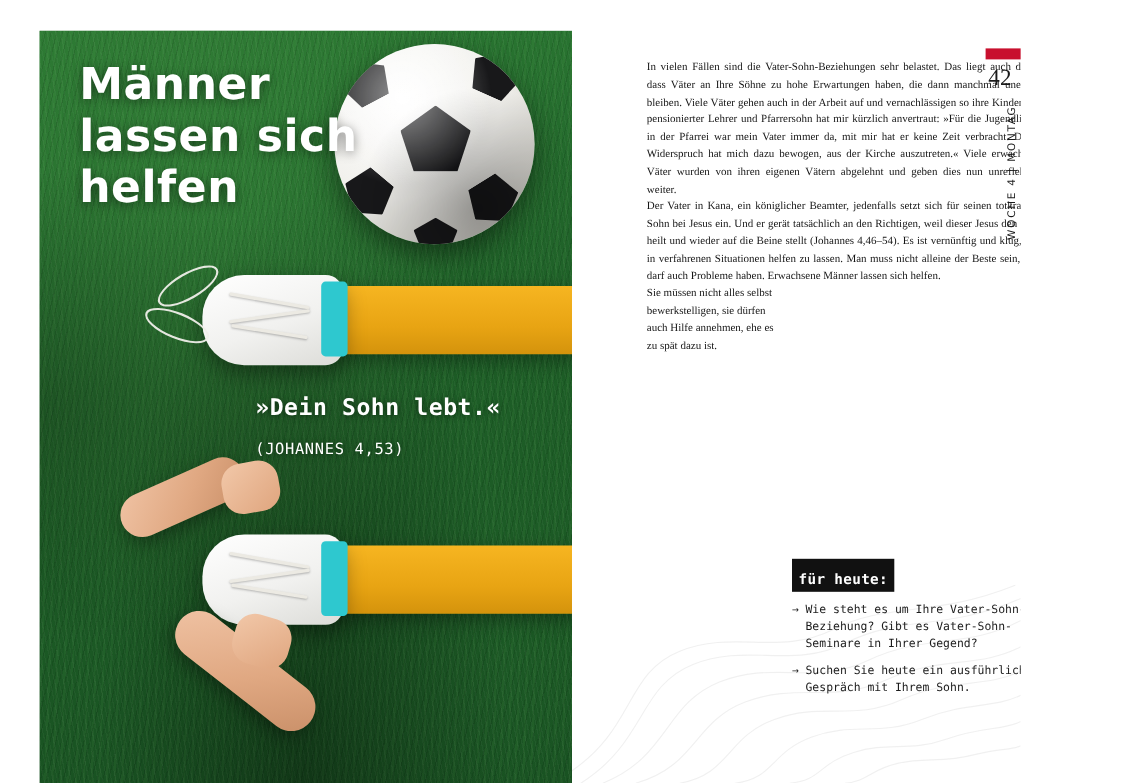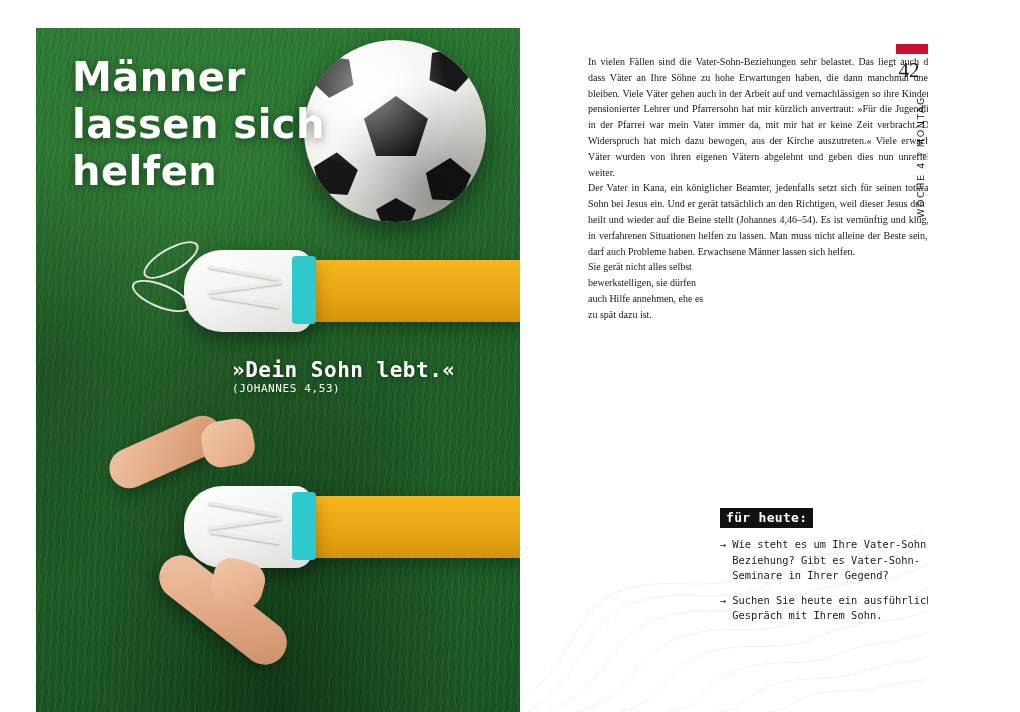--- a/index.html
+++ b/index.html
@@ -81,22 +81,22 @@
     color: #ffffff;
     font-family: "DejaVu Sans Mono", monospace;
     text-shadow: 0 1px 6px rgba(0,0,0,0.5);
   }
   .verse-text {
     font-size: 21px;
     font-weight: bold;
     letter-spacing: 0.5px;
   }
   .verse-ref {
-    margin-top: 0;
-    font-size: 11px;
+    margin-top: 19px;
+    font-size: 14px;
     letter-spacing: 0.6px;
   }
 
   
   .ball {
     position: absolute;
     left: 268px;
     top: 12px;
     width: 182px;
     height: 182px;
@@ -260,21 +260,21 @@
     top: 508px;
     width: 228px;
   }
   .today-title {
     display: inline-block;
     background: #111111;
     color: #ffffff;
     font-family: "DejaVu Sans Mono", monospace;
     font-size: 13px;
     font-weight: bold;
-    padding: 2px 6px 3px 6px;
+    padding: 12px 6px 3px 6px;
     letter-spacing: 0.3px;
   }
   .today-list {
     margin-top: 9px;
   }
   .today-item {
     display: flex;
     gap: 6px;
     font-family: "DejaVu Sans Mono", monospace;
     font-size: 10.4px;
@@ -355,21 +355,21 @@
 
     <div class="tab">
       <div class="tab-bar"></div>
       <div class="page-num">42</div>
       <div class="tab-label">WOCHE 4 | MONTAG</div>
     </div>
 
     <div class="body-col">
       <p>In vielen Fällen sind die Vater-Sohn-Beziehungen sehr belastet. Das liegt auch daran, dass Väter an Ihre Söhne zu hohe Erwartungen haben, die dann manchmal unerfüllt bleiben. Viele Väter gehen auch in der Arbeit auf und vernachlässigen so ihre Kinder. Ein pensionierter Lehrer und Pfarrersohn hat mir kürzlich anvertraut: »Für die Jugendlichen in der Pfarrei war mein Vater immer da, mit mir hat er keine Zeit verbracht. Dieser Widerspruch hat mich dazu bewogen, aus der Kirche auszutreten.« Viele erwachsene Väter wurden von ihren eigenen Vätern abgelehnt und geben dies nun unreflektiert weiter.</p>
       <p>Der Vater in Kana, ein königlicher Beamter, jedenfalls setzt sich für seinen totkranken Sohn bei Jesus ein. Und er gerät tatsächlich an den Richtigen, weil dieser Jesus den Sohn heilt und wieder auf die Beine stellt (Johannes 4,46–54). Es ist vernünftig und klug, sich in verfahrenen Situationen helfen zu lassen. Man muss nicht alleine der Beste sein, man darf auch Probleme haben. Erwachsene Männer lassen sich helfen.</p>
-      <p class="narrow">Sie gerät nicht alles selbst bewerkstelligen, sie dürfen auch Hilfe annehmen, ehe es zu spät dazu ist.</p>
+      <p class="narrow">Sie müssen nicht alles selbst bewerkstelligen, sie dürfen auch Hilfe annehmen, ehe es zu spät dazu ist.</p>
     </div>
 
     <div class="today-box">
       <div class="today-title">für heute:</div>
       <div class="today-list">
         <div class="today-item">
           <span class="today-arrow">→</span>
           <span>Wie steht es um Ihre Vater-Sohn-Beziehung? Gibt es Vater-Sohn-Seminare in Ihrer Gegend?</span>
         </div>
         <div class="today-item">

